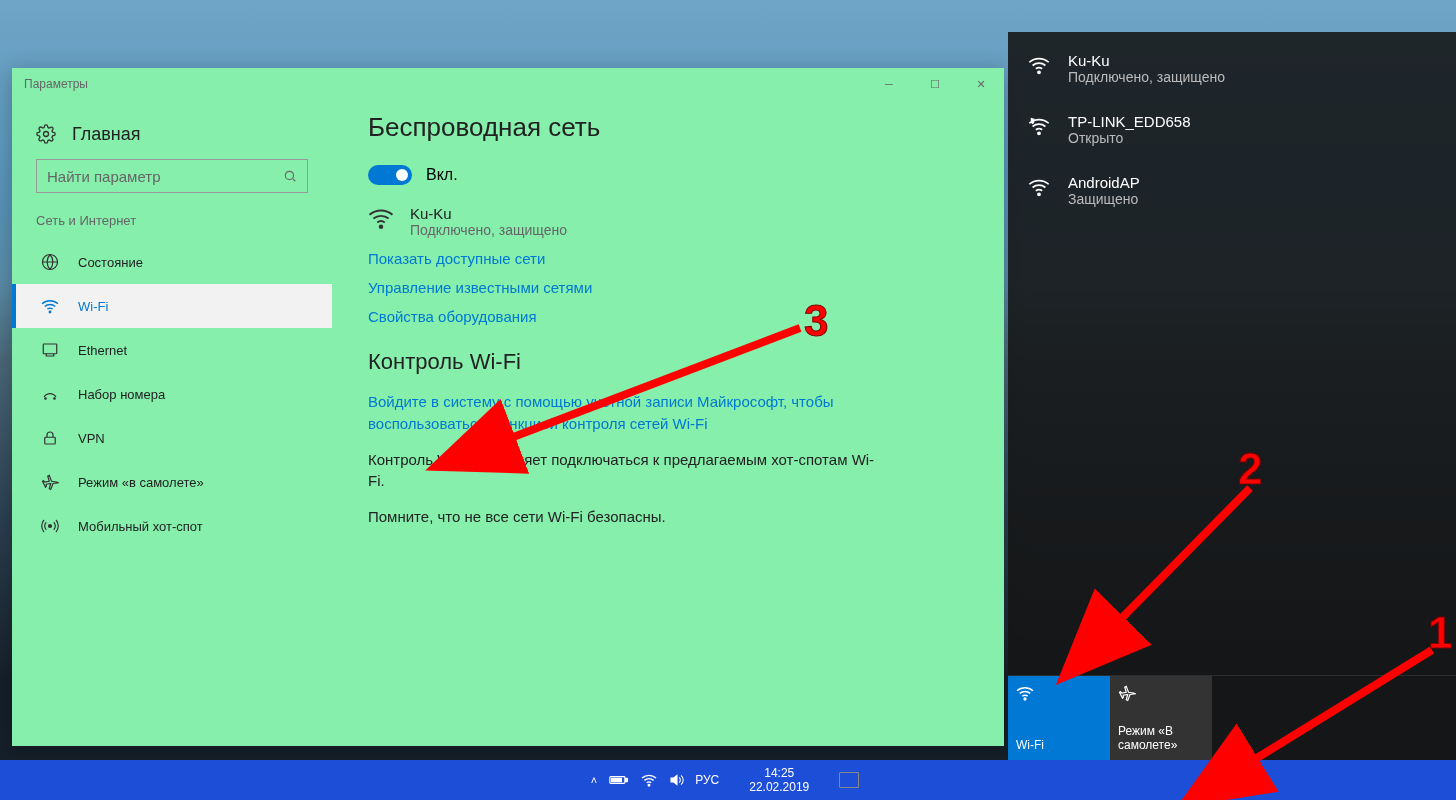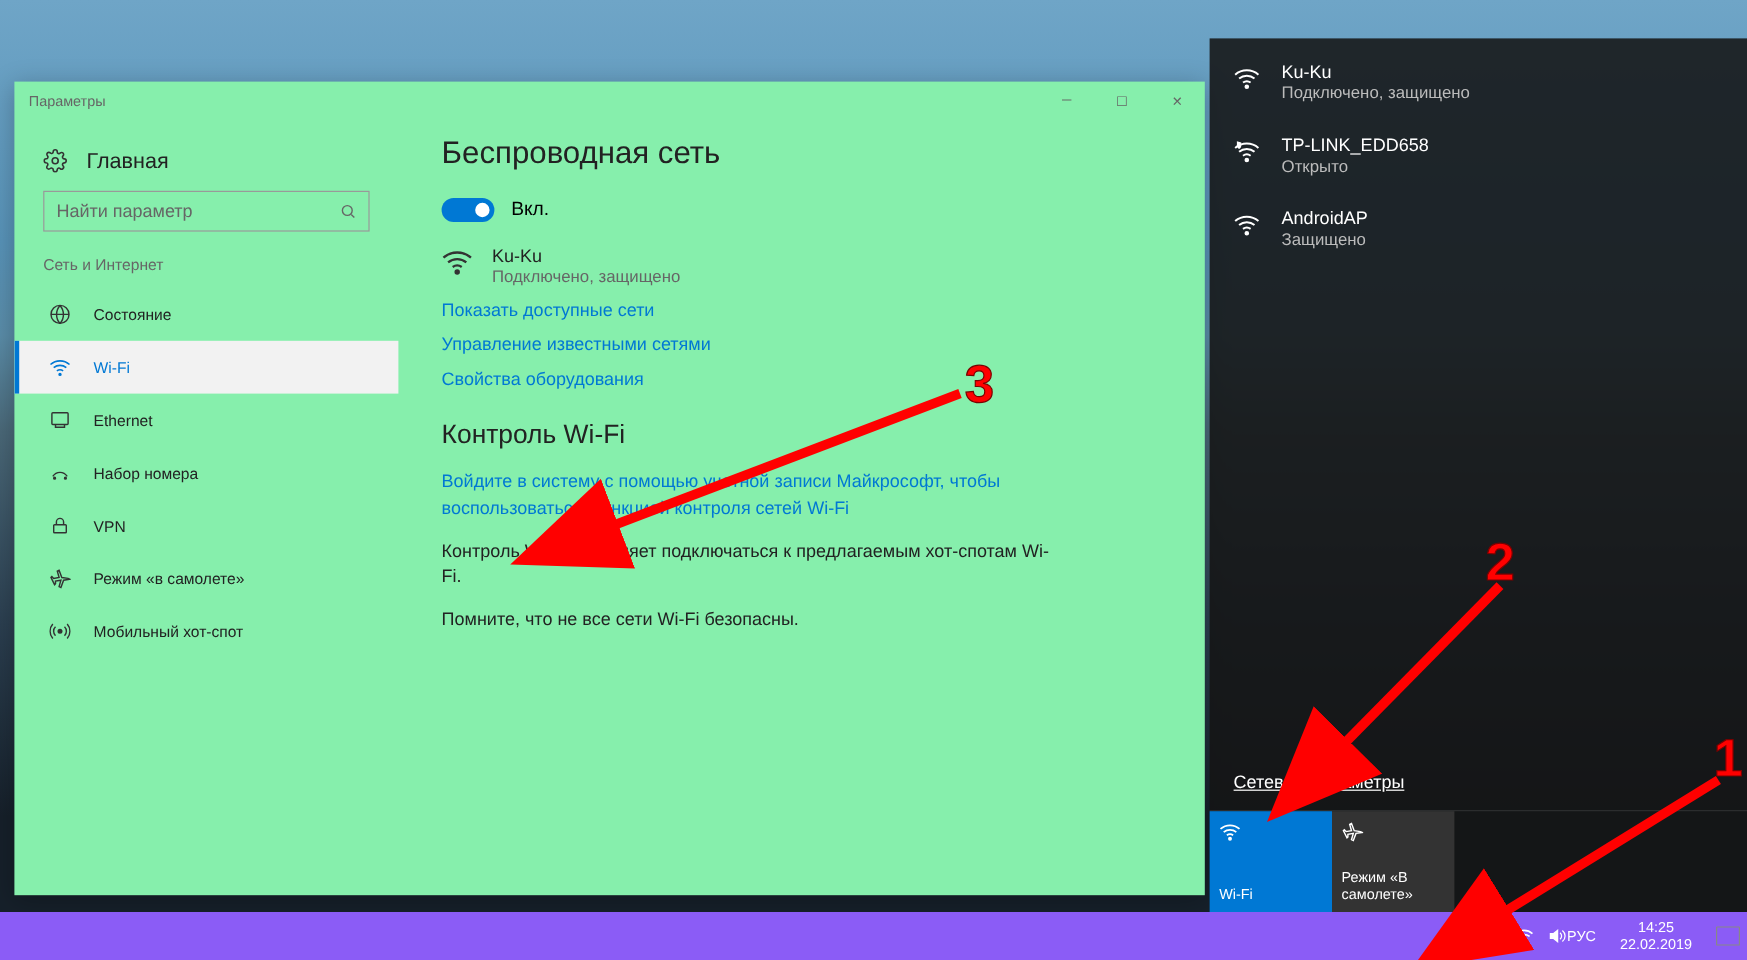--- a/index.html
+++ b/index.html
@@ -41,21 +41,21 @@
 .fn .txt .name { font-size: 15px; }
 .fn .txt .sub { font-size: 14px; color: #bbb; }
 .flyout-link { padding: 0 20px 14px; font-size: 15px; text-decoration: underline; cursor: pointer; }
 .tiles { display: flex; border-top: 1px solid rgba(255,255,255,.1); }
 .tile { width: 102px; height: 84px; padding: 8px; font-size: 12px; display: flex; flex-direction: column; justify-content: space-between; cursor: pointer; }
 .tile.on { background: #0078d4; }
 .tile.off { background: #333; }
 .tile .ic { font-size: 16px; }
 
 
-.taskbar { position: absolute; left: 0; right: 0; bottom: 0; height: 40px; background: #8b5cf6; display: flex; align-items: center; justify-content: flex-end; color: #fff; font-size: 12px; padding-right: 6px; }
+.taskbar { position: absolute; left: 0; right: 0; bottom: 0; height: 40px; background: #1d4ed8; display: flex; align-items: center; justify-content: center; color: #fff; font-size: 12px; padding-right: 6px; gap: 10px; }
 .tray-icons { display: flex; gap: 12px; align-items: center; }
 .clock { text-align: center; line-height: 1.2; font-size: 12px; margin: 0 20px; }
 .actioncenter { width: 20px; height: 16px; border: 1px solid #888; border-radius: 1px; }
 
 
 .num { position: absolute; color: #ff0000; font-weight: 900; font-size: 44px; font-family: Arial Black, Arial; -webkit-text-stroke: 1px #7a0000; }
 .arrows { position: absolute; inset: 0; pointer-events: none; }
 
 
 svg { display: block; }
@@ -233,21 +233,20 @@
             <path d="M8.53 16.11a6 6 0 0 1 6.95 0"></path>
             <circle cx="12" cy="20" r="1.2" fill="#fff"></circle>
           </svg>
       </span>
       <div class="txt">
         <div class="name">AndroidAP</div>
         <div class="sub">Защищено</div>
       </div>
     </div>
   </div>
-  <div class="flyout-link">Сетевые параметры</div>
   <div class="tiles">
     <div class="tile on">
       <span class="ic">
         <svg width="18" height="18" viewBox="0 0 24 24" fill="none" stroke="#fff" stroke-width="2">
             <path d="M5 12.55a11 11 0 0 1 14 0"></path>
             <path d="M1.42 9a16 16 0 0 1 21.16 0"></path>
             <path d="M8.53 16.11a6 6 0 0 1 6.95 0"></path>
             <circle cx="12" cy="20" r="1.2" fill="#fff"></circle>
           </svg>
       </span>

